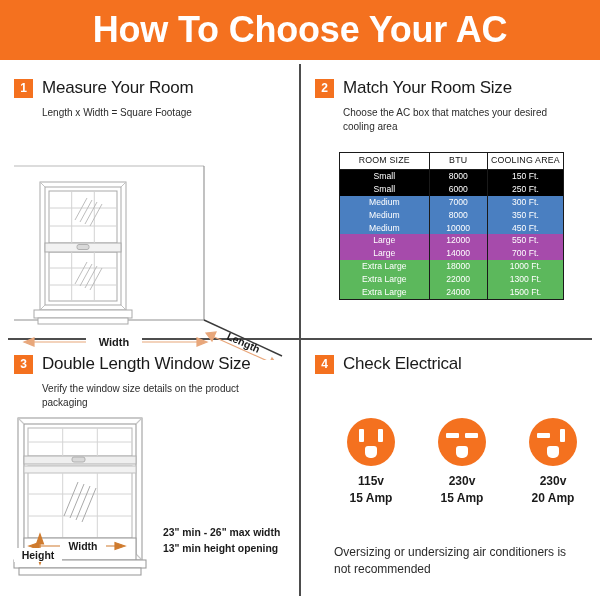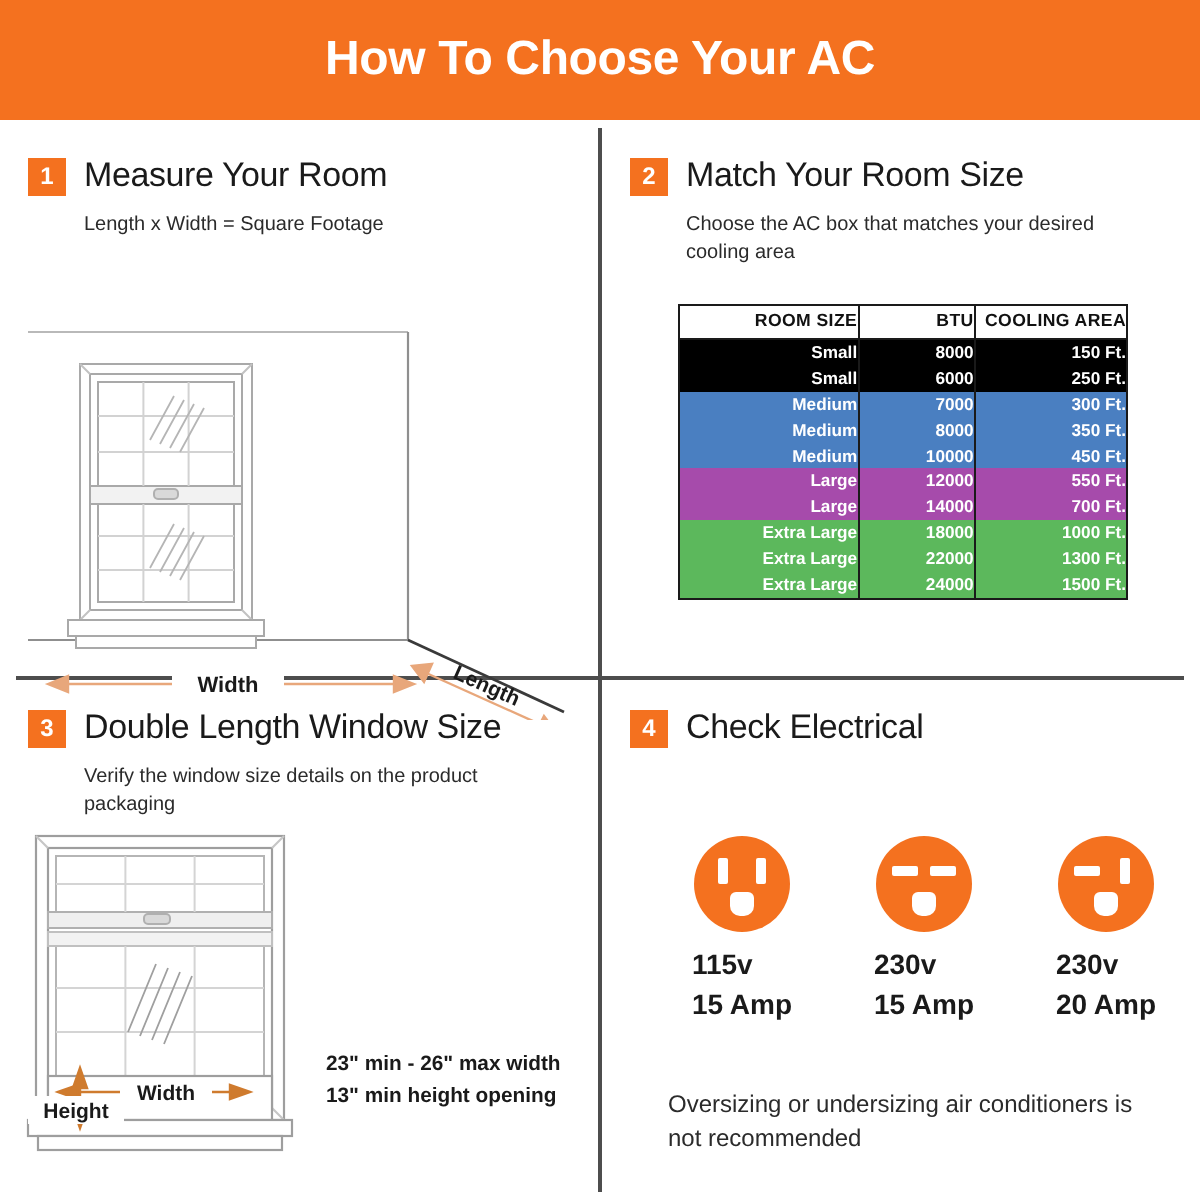--- a/index.html
+++ b/index.html
@@ -11,21 +11,21 @@
   }
   .page { position: relative; width: 600px; height: 600px; background:#fff; }
 
   
   .header {
     position: absolute; left:0; top:0; width:600px; height:60px;
     background: #f4711f;
     display:flex; align-items:center; justify-content:center;
   }
   .header-title {
-    color:#fff; font-size:24px; font-weight:bold; letter-spacing:-0.2px;
+    color:#fff; font-size:36px; font-weight:bold; letter-spacing:-0.2px;
   }
 
   
   .v-divider {
     position:absolute; left:299px; top:64px; width:1.5px; height:532px;
     background:#4d4d4d;
   }
   .h-divider {
     position:absolute; left:8px; top:338px; width:584px; height:1.5px;
     background:#4d4d4d;
@@ -55,21 +55,21 @@
   .a1 { left:14px; top:96px; }
   .a3 { left:8px;  top:404px; }
 
   
   .btu-table {
     position:absolute; left:339px; top:152px;
     width:225px; border-collapse:collapse;
     border:1.5px solid #1a1a1a; background:#fff;
   }
   .btu-table th, .btu-table td {
-    font-size:8.6px; font-weight:bold; text-align:right;
+    font-size:8.6px; font-weight:normal; text-align:center;
     padding:1.1px 0; border-left:1.2px solid #1a1a1a; line-height:1.25;
   }
   .btu-table th:first-child, .btu-table td:first-child { border-left:none; }
   .btu-table thead th {
     background:#ffffff; color:#111; font-size:8.8px;
     border-bottom:1.5px solid #1a1a1a; letter-spacing:0.2px; padding:2.4px 0;
   }
   .col-size { width:40%; }
   .col-btu  { width:26%; }
   .col-area { width:34%; }
@@ -87,22 +87,22 @@
   .slot { position:absolute; background:#fff; border-radius:1px; }
   .slot-v { width:5px;  height:13px; top:11px; }
   .slot-h { width:13px; height:5px;  top:15px; }
   .slot-l-v { left:12px; }  .slot-r-v { right:12px; }
   .slot-l-h { left:8px;  }  .slot-r-h { right:8px; }
   .ground {
     width:12px; height:12px; left:18px; bottom:8px;
     border-radius:3px 3px 5px 5px;
   }
   .outlet-label {
-    margin-top:7px; font-size:14px; font-weight:bold; color:#1a1a1a;
-    line-height:1.4;
+    margin-top:7px; font-size:12px; font-weight:bold; color:#1a1a1a;
+    text-align:center; line-height:1.4;
   }
   .footnote {
     position:absolute; left:334px; top:544px; width:246px;
     font-size:12px; color:#2b2b2b; line-height:1.45;
   }
 
   
   .winnote {
     position:absolute; left:163px; top:525px; width:135px;
     font-size:10.4px; font-weight:bold; color:#1a1a1a; line-height:1.5;

